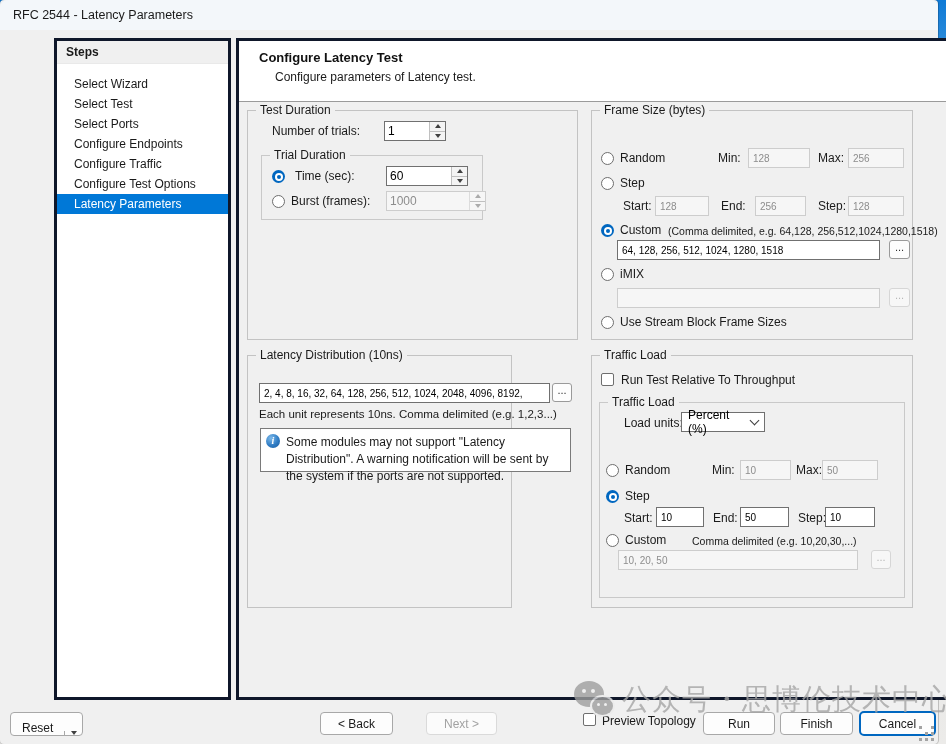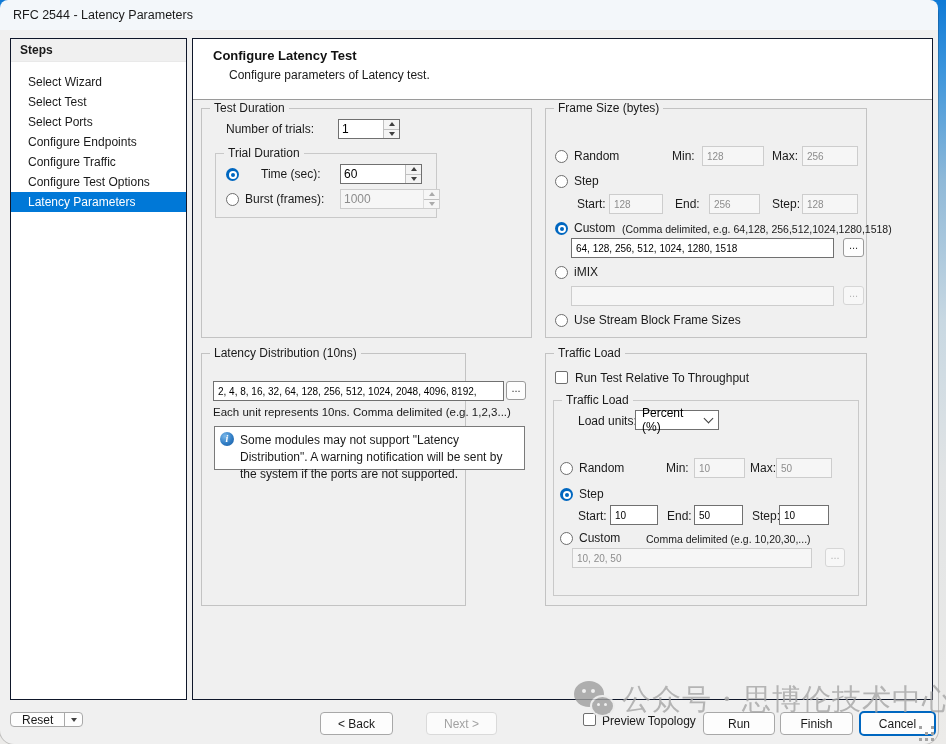--- a/index.html
+++ b/index.html
@@ -3,26 +3,26 @@
 <meta charset="utf-8">
 <style>
   html,body{margin:0;padding:0;}
   body{
     width:946px;height:744px;overflow:hidden;position:relative;
     font-family:"Liberation Sans", sans-serif;
     background:linear-gradient(180deg,#0f7ad6 0px,#3c95dc 70px,#8fb9d8 180px,#c8d8e2 320px,#e2e4e5 480px,#ecebe9 744px);
   }
   #dialog{
     position:absolute;left:0;top:0;width:938px;height:744px;
-    background:#f0f0f0;border-radius:14px;box-shadow:0 0 0 1px rgba(0,0,0,.18);
+    background:#f0f0f0;border-radius:4px;box-shadow:0 0 0 1px rgba(0,0,0,.18);
   }
   #titlebar{position:absolute;left:0;top:0;width:938px;height:30px;background:#f3f7fa;border-radius:8px 8px 0 0;}
   #title-text{position:absolute;left:13px;top:8px;font-size:12.5px;color:#1a1a1a;white-space:nowrap;}
 
-  .panel{position:absolute;background:#fff;border:1px solid #0f172a;box-sizing:border-box;}
+  .panel{position:absolute;background:#fff;border:3px solid #0f172a;box-sizing:border-box;margin-left:44px;}
   #left-panel{left:10px;top:38px;width:177px;height:662px;}
   #right-panel{left:192px;top:38px;width:741px;height:662px;background:#f0f0f0;}
 
   .steps-header{height:22px;line-height:22px;padding-left:9px;background:#f0f0f0;font-size:12px;font-weight:bold;color:#1a1a1a;border-bottom:1px solid #e9e9e9;}
   #steps-list{margin-top:10px;}
   .step-item{height:20px;line-height:20px;padding-left:17px;font-size:12px;color:#1a1a1a;white-space:nowrap;cursor:default;}
   .step-item.selected{background:#0078d7;color:#fff;}
 
   #panel-header{position:absolute;left:0;top:0;width:100%;height:61px;background:#fff;border-bottom:1px solid #9a9a9a;box-sizing:border-box;}
   #panel-title{position:absolute;left:20px;top:9px;font-size:13px;font-weight:bold;color:#111;}
@@ -70,21 +70,21 @@
   .info-icon{position:absolute;left:5px;top:5px;width:14px;height:14px;border-radius:50%;
              background:radial-gradient(circle at 35% 30%, #7cb9ea 0%, #2f7cc4 55%, #1a5a9e 100%);
              color:#fff;font-family:"Liberation Serif",serif;font-style:italic;font-weight:bold;font-size:10px;line-height:14px;text-align:center;}
   .info-text{position:absolute;left:25px;top:5px;right:5px;font-size:12px;line-height:17px;color:#1a1a1a;}
 
   .btn{position:absolute;height:23px;box-sizing:border-box;background:#fdfdfd;border:1px solid #a8a8a8;border-radius:4px;
        font-size:12px;color:#1a1a1a;display:flex;align-items:center;justify-content:center;cursor:default;}
   .btn.disabled{background:#fbfbfb;border-color:#dadada;color:#a2a2a2;margin-left:24px;}
   .btn.focused{border:2px solid #0067c0;border-radius:5px;}
 
-  .splitbtn{position:absolute;height:15px;display:flex;border:1px solid #a8a8a8;border-radius:4px;background:#fdfdfd;box-sizing:border-box;}
+  .splitbtn{position:absolute;height:24px;display:flex;border:1px solid #a8a8a8;border-radius:4px;background:#fdfdfd;box-sizing:border-box;align-items:flex-end;}
   .splitbtn .main{padding:0 11px;font-size:12px;color:#1a1a1a;display:flex;align-items:center;}
   .splitbtn .arrow{width:17px;border-left:1px solid #a8a8a8;display:flex;align-items:center;justify-content:center;}
 
   .grip{position:absolute;left:919px;top:726px;width:3px;height:3px;background:#a3a3a3;
         box-shadow:12px 0 #a3a3a3, 0 12px #a3a3a3, 12px 12px #a3a3a3, 6px 6px #a3a3a3, 12px 6px #a3a3a3, 6px 12px #a3a3a3;}
 
   #watermark{position:absolute;left:566px;top:674px;width:380px;height:52px;opacity:.8;pointer-events:none;z-index:50;}
   #wm-icon{position:absolute;left:0;top:0;width:52px;height:48px;}
   .bubble-big{position:absolute;left:8px;top:7px;width:30px;height:26px;border-radius:50%;background:#9e9e9e;}
   .bubble-big::before,.bubble-big::after{content:'';position:absolute;top:8px;width:4px;height:4px;border-radius:50%;background:#f0f0f0;}
@@ -132,21 +132,21 @@
               <span class="tri-up"></span>
             </div>
           <div class="sbtn">
               <span class="tri-down"></span>
             </div>
         </div>
       </div>
       <div class="group" style="left:13px;top:44px;width:222px;height:65px;border-color:#c9c9c9;">
         <span class="glabel">Trial Duration</span>
         <span class="radio checked" style="left:10px;top:14px;"></span>
-        <span class="lbl" style="left:45px;top:13px;">Time (sec):</span>
+        <span class="lbl" style="left:33px;top:13px;">Time (sec):</span>
         <div class="spin" style="left:124px;top:10px;width:82px;">
           <input value="60" style="">
           <div class="sarrows">
             <div class="sbtn">
                 <span class="tri-up"></span>
               </div>
             <div class="sbtn">
                 <span class="tri-down"></span>
               </div>
           </div>

